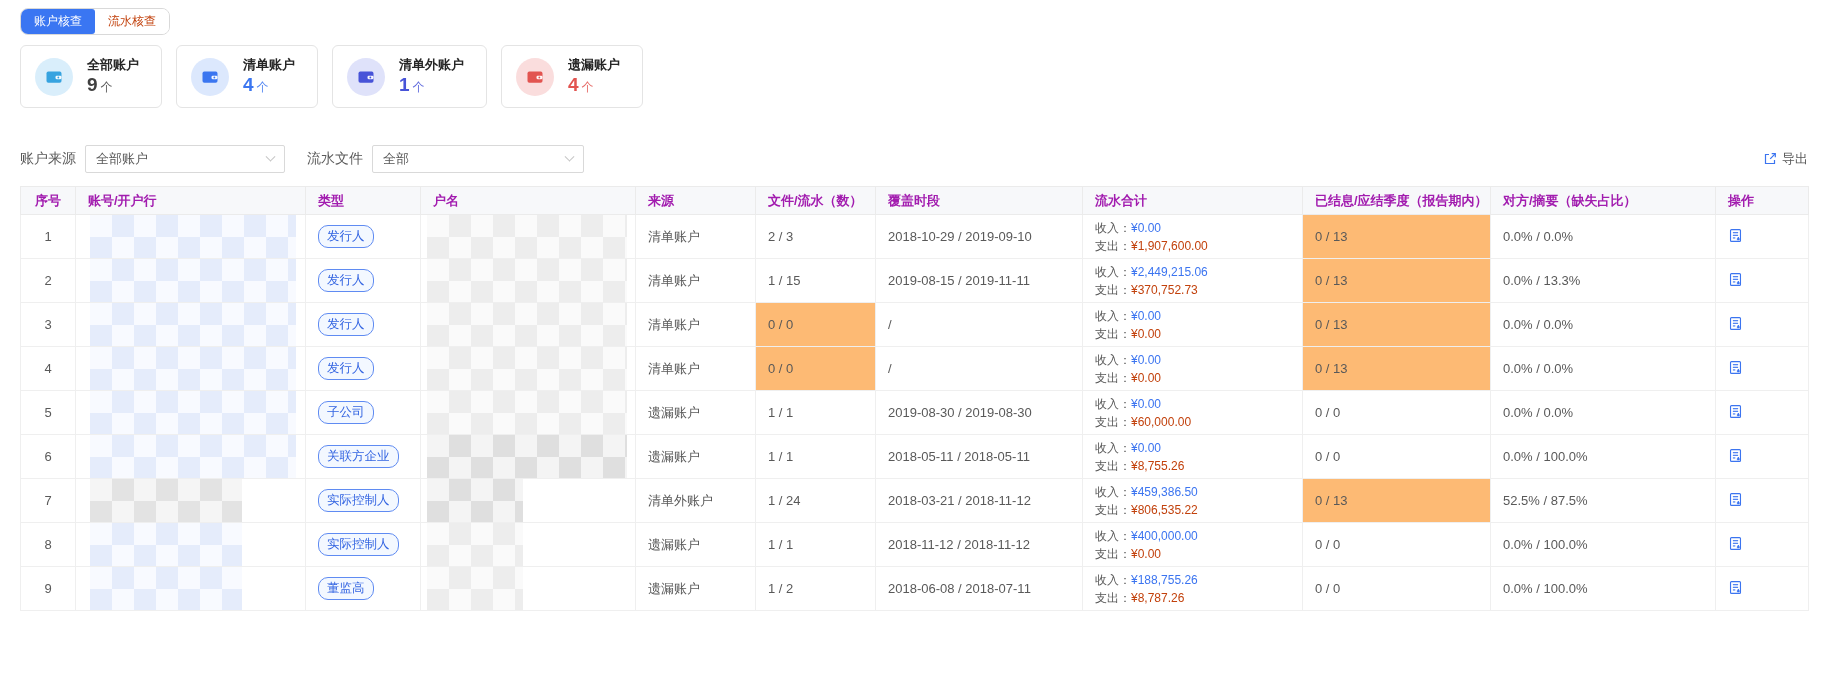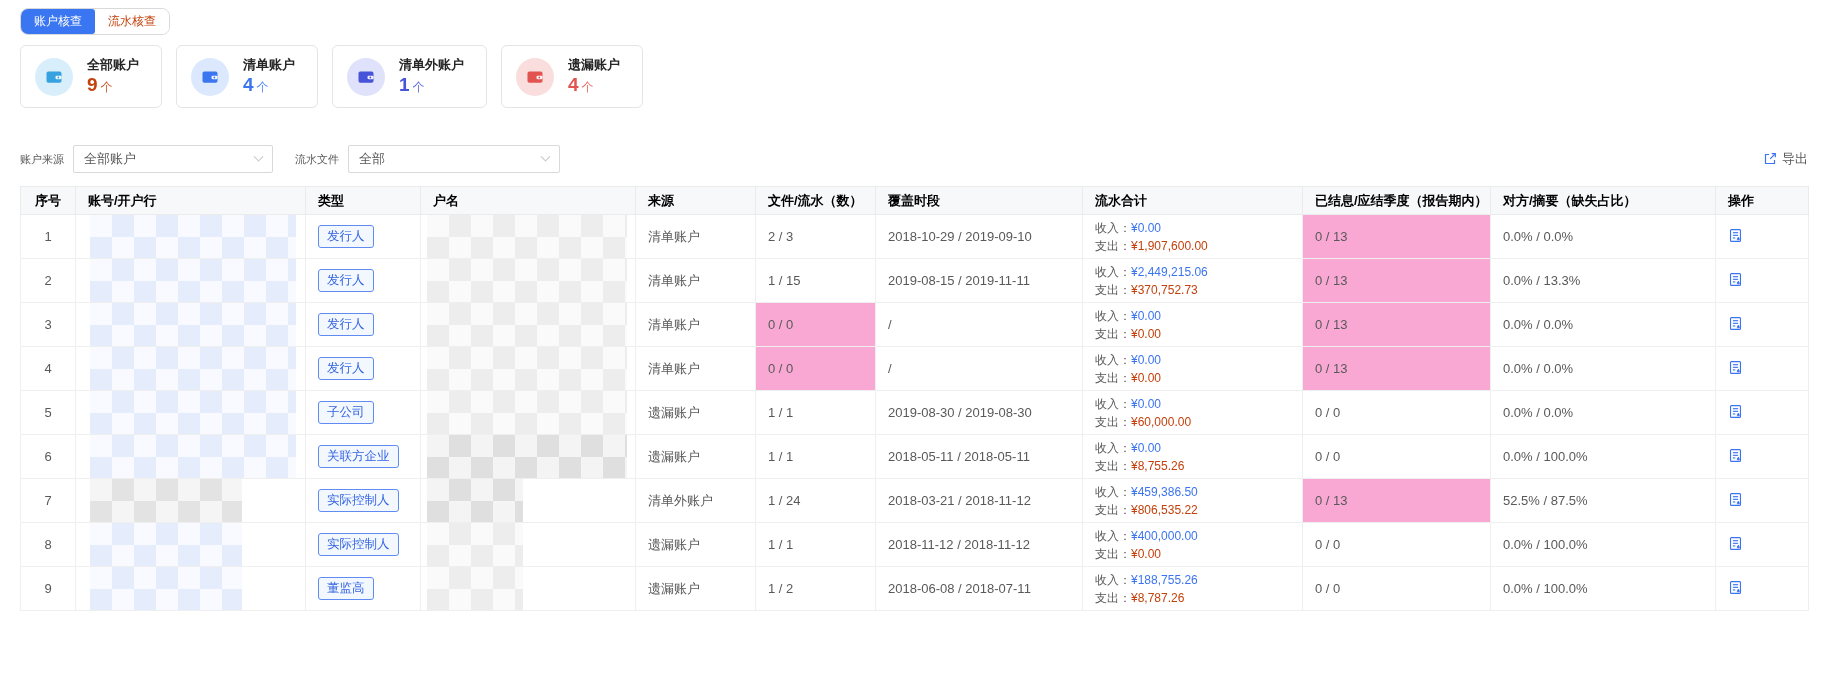--- a/index.html
+++ b/index.html
@@ -13,60 +13,60 @@
   .tab.active { background:#3a76f2; color:#fff; border-radius:3px; }
 
   
   .cards { display:flex; gap:14px; margin-bottom:37px; }
   .card { display:flex; align-items:center; gap:14px; border:1px solid #e4e4e4; border-radius:6px;
           padding:10px 22px 10px 14px; min-width:140px; height:63px; background:#fff; }
   .card-icon { width:38px; height:38px; border-radius:50%; display:flex; align-items:center; justify-content:center; flex:0 0 38px; }
   .card-title { font-size:13px; font-weight:bold; color:#262626; margin-bottom:1px; white-space:nowrap; }
   .card-count { font-size:19px; font-weight:bold; line-height:20px; }
   .card-unit { font-size:12px; margin-left:3px; font-weight:normal; opacity:.85; }
-  .t-cyan   .card-icon { background:#d9eefb; color:#36a3e0; }  .t-cyan   .card-num { color:#c2410c; }
+  .t-cyan   .card-icon { background:#d9eefb; color:#36a3e0; }  .t-cyan   .card-num { color:#404040; }
   .t-blue   .card-icon { background:#dce8fd; color:#3b76f0; }  .t-blue   .card-num { color:#3b76f0; }
   .t-indigo .card-icon { background:#dfe2fa; color:#4753d8; }  .t-indigo .card-num { color:#4753d8; }
   .t-red    .card-icon { background:#fadddd; color:#e25450; }  .t-red    .card-num { color:#e25450; }
   .t-orange .card-icon { background:#fcead8; color:#ee9135; }  .t-orange .card-num { color:#ed8f33; }
 
   
   .filter-row { display:flex; align-items:center; margin-bottom:13px; }
-  .filter-label { color:#595959; margin-right:9px; font-size:11px; }
+  .filter-label { color:#595959; margin-right:9px; font-size:14px; }
   .select { display:flex; justify-content:space-between; align-items:center; border:1px solid #d9d9d9;
             border-radius:2px; height:28px; padding:0 10px; color:#595959; font-size:13px; background:#fff; cursor:pointer; }
   .select.w1 { width:200px; margin-right:22px; }
   .select.w2 { width:212px; }
   .chevron { width:7px; height:7px; border-right:1px solid #c4c4c4; border-bottom:1px solid #c4c4c4;
              transform:rotate(45deg) translate(-2px,-2px); }
   .export-btn { margin-left:auto; display:flex; align-items:center; gap:5px; color:#595959; cursor:pointer; font-size:13px; }
 
   
   table { width:1788px; border-collapse:collapse; table-layout:fixed; font-size:13px; }
-  th { background:#f7f8fa; height:28px; font-weight:bold; color:#000000; text-align:left;
+  th { background:#f7f8fa; height:28px; font-weight:bold; color:#a21caf; text-align:left;
        padding:0 12px; border:1px solid #ebebeb; white-space:nowrap; overflow:hidden; }
   td { height:44px; color:#595959; padding:0 12px; border:1px solid #efefef; background:#fff; overflow:hidden; white-space:nowrap; }
   col.c-no{width:55px} col.c-acct{width:230px} col.c-type{width:115px} col.c-name{width:215px}
   col.c-src{width:120px} col.c-files{width:120px} col.c-period{width:207px} col.c-total{width:220px}
   col.c-int{width:188px} col.c-ratio{width:225px} col.c-op{width:93px}
   td.no-cell, th.no-cell { text-align:center; padding:0 4px; }
-  td.warn { background:#f9a8d4; }
+  td.warn { background:#fdba74; }
   td.mosaic-cell { padding:0; }
   .mosaic { height:43px; }
   .mosaic-blue { width:206px; margin-left:14px;
     background:repeating-conic-gradient(#e5ecfb 0% 25%, #f8faff 0% 50%) 0 0/44px 44px; }
   .mosaic-gray { width:200px; margin-left:6px;
     background:repeating-conic-gradient(#ededed 0% 25%, #fafafa 0% 50%) 0 0/44px 44px; }
   tbody tr:nth-child(6) .mosaic-gray,
   tbody tr:nth-child(7) .mosaic-gray { background:repeating-conic-gradient(#dfdfdf 0% 25%, #f4f4f4 0% 50%) 0 0/44px 44px; }
   tbody tr:nth-child(7) .mosaic-blue { background:repeating-conic-gradient(#e3e3e3 0% 25%, #f5f5f5 0% 50%) 0 0/44px 44px; }
   tbody tr:nth-child(n+7) .mosaic-blue { width:152px; }
   tbody tr:nth-child(n+7) .mosaic-gray { width:96px; }
 
-  .tag { display:inline-block; padding:2px 8px; border:1px solid #5f8bf2; border-radius:3px;
+  .tag { display:inline-block; padding:2px 8px; border:1px solid #5f8bf2; border-radius:10px;
          color:#3465e2; background:#f3f8ff; font-size:12.5px; line-height:17px; }
   .money-line { font-size:12px; line-height:18px; color:#595959; }
   .money-income { color:#3b74f0; }
   .money-expense { color:#c2410c; }
   .op-icon { display:inline-flex; cursor:pointer; }
 </style>
 </head>
 <body>
 
 <div class="page">

